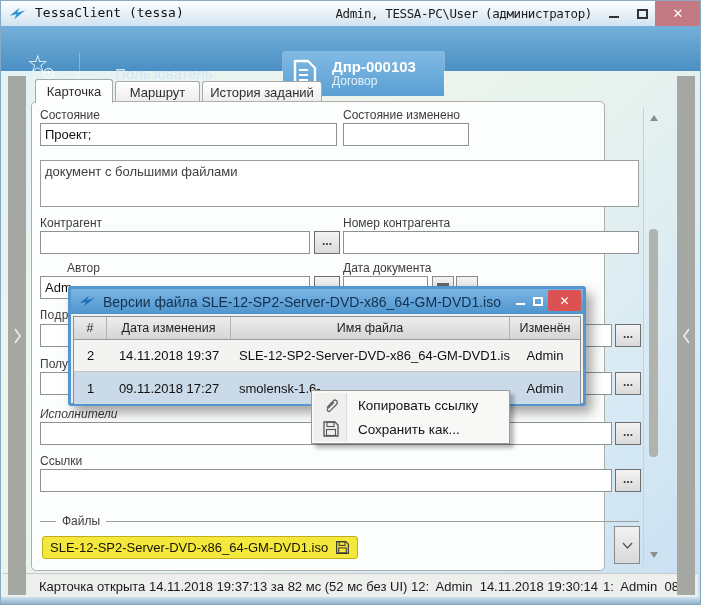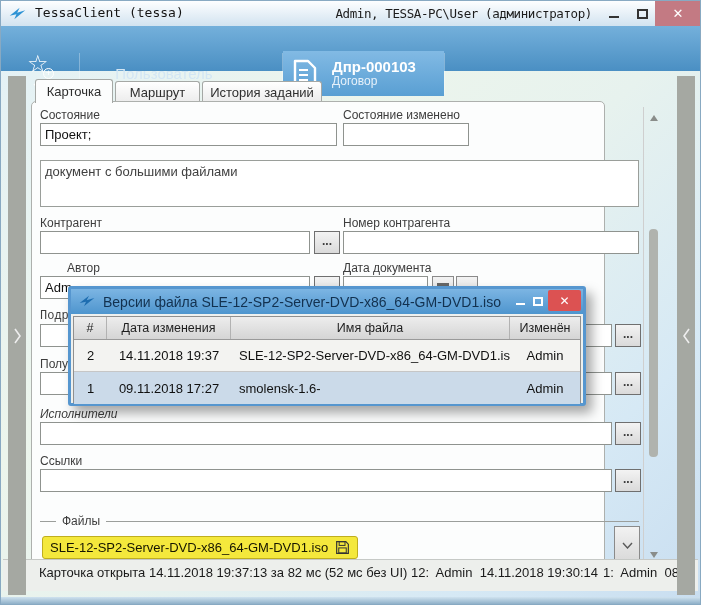--- a/index.html
+++ b/index.html
@@ -101,21 +101,21 @@
   .d-cell-l { padding-left:8px; white-space:nowrap; overflow:hidden; }
 
   
   .ctx { position:absolute; left:310px; top:389px; width:199px; z-index:20; padding:2px;
     background:#f8f8f7; border:1px solid #9a9a9a; box-shadow:4px 4px 4px rgba(0,0,0,0.28); }
   .ctx-gutter { position:absolute; left:2px; top:2px; bottom:2px; width:33px; background:#efefed; border-right:1px solid #dcdcdc; }
   .ctx-item { position:relative; height:24px; display:flex; align-items:center; padding-left:44px; font-size:13.5px; color:#141414; }
   .ctx-icon { position:absolute; left:8px; top:3px; width:18px; height:18px; }
 
   
-  .statusbar { position:absolute; left:2px; right:2px; top:558px; height:32px;
+  .statusbar { position:absolute; left:2px; right:2px; top:572px; height:32px;
     background:#edefec; border-top:1px solid #c6c9c6; font-size:13px; color:#1a1a1a; z-index:3; }
   .st-item { position:absolute; top:5px; white-space:pre; }
   .st-open { left:36px; } .st-mid { left:408px; } .st-right { left:600px; }
 
   .bottom-edge { position:absolute; left:0; right:0; bottom:0; height:7px;
     background:linear-gradient(#cfe2ef,#8fb0c8); z-index:5; }
 </style>
 </head>
 <body>
 
@@ -271,20 +271,37 @@
       </div>
       <div class="d-row d-row-selected">
         <div class="d-cell-c">1</div>
         <div class="d-cell-c">09.11.2018 17:27</div>
         <div class="d-cell-l">smolensk-1.6-</div>
         <div class="d-cell-c">Admin</div>
       </div>
     </div>
   </div>
 
+  <div class="ctx">
+    <div class="ctx-gutter"></div>
+    <div class="ctx-item">
+      <svg class="ctx-icon" viewBox="0 0 20 20">
+        <path d="M6 12.5 L12.5 5.5 a2.6 2.6 0 0 1 3.8 3.6 L9 16.5 a1.8 1.8 0 0 1 -2.6 -2.5 L12.8 7.5" fill="none" stroke="#666" stroke-width="1.5" stroke-linecap="round"></path>
+      </svg>
+      <span>Копировать ссылку</span>
+    </div>
+    <div class="ctx-item">
+      <svg class="ctx-icon" viewBox="0 0 18 18">
+        <path d="M2 2 h11 l3 3 v11 h-14 z" fill="none" stroke="#555" stroke-width="1.3"></path>
+        <rect x="5" y="2" width="7" height="4.5" fill="none" stroke="#555" stroke-width="1.1"></rect>
+        <rect x="4.5" y="9.5" width="9" height="6" fill="none" stroke="#555" stroke-width="1.1"></rect>
+      </svg>
+      <span>Сохранить как...</span>
+    </div>
+  </div>
 
   <div class="statusbar">
     <span class="st-item st-open">Карточка открыта 14.11.2018 19:37:13 за 82 мс (52 мс без UI)</span>
     <span class="st-item st-mid">12:  Admin  14.11.2018 19:30:14</span>
     <span class="st-item st-right">1:  Admin  08.1</span>
   </div>
 
   <div class="bottom-edge"></div>
 </div>
 

